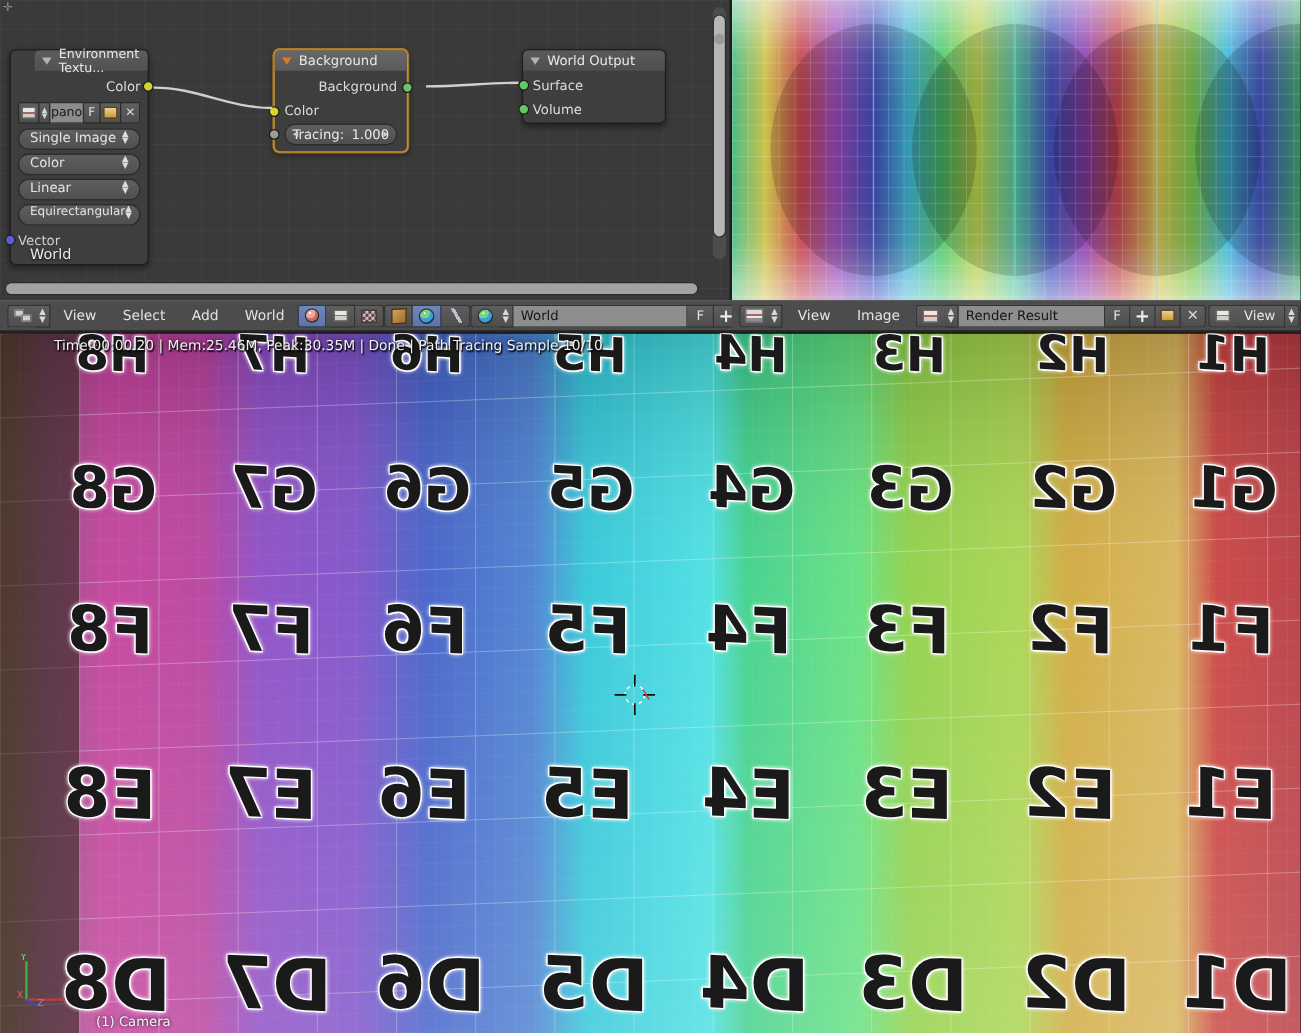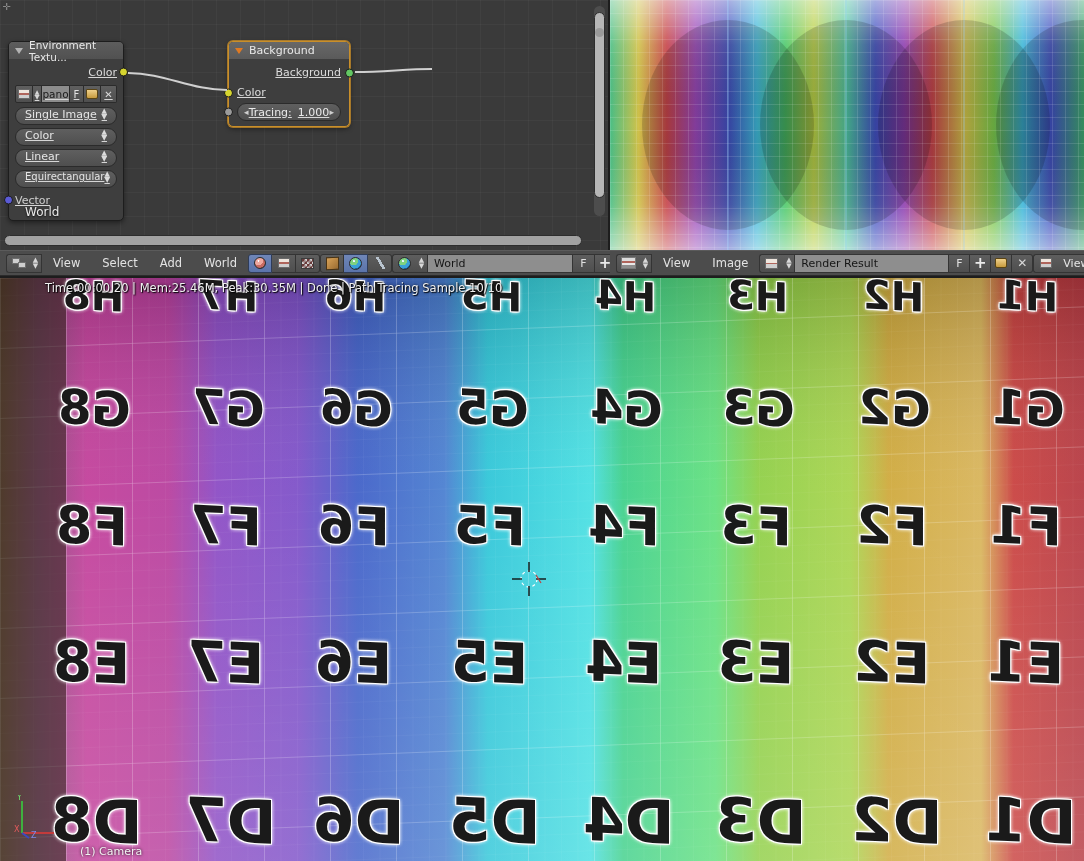--- a/index.html
+++ b/index.html
@@ -69,21 +69,21 @@
       background-image:linear-gradient(to right,rgba(255,255,255,.030) 1px,transparent 1px),
                        linear-gradient(to bottom,rgba(255,255,255,.030) 1px,transparent 1px);
       background-size:24px 24px;}
   .node{position:absolute;background:#3e3e3e;border:1px solid #1d1d1d;border-radius:5px;
       box-shadow:0 2px 5px rgba(0,0,0,.45);box-sizing:border-box;}
   .node .nhdr{height:17px;border-radius:4px 4px 0 0;display:flex;align-items:center;
       padding:0 6px;font-size:11px;color:#e8e8e8;box-sizing:border-box;}
   .node .tri{width:0;height:0;border-left:4.5px solid transparent;border-right:4.5px solid transparent;
       border-top:6px solid rgba(255,255,255,.55);margin-right:6px;}
   .node.sel{border-color:#c98f2a;box-shadow:0 0 0 1px rgba(230,160,40,.65),0 2px 5px rgba(0,0,0,.45);}
-  .nbody{padding:3px 6px 6px 6px;text-decoration:underline;}
+  .nbody{padding:3px 6px 6px 6px;}
   .sockrow{position:relative;height:20px;display:flex;align-items:center;font-size:11px;color:#dcdcdc;}
   .sockrow.right{justify-content:flex-end;}
   .sock{position:absolute;width:9px;height:9px;border-radius:50%;border:1px solid #1b1b1b;
       box-sizing:border-box;top:50%;transform:translateY(-50%);}
   .sock.in{left:-11px;}
   .sock.out{right:-11px;}
   .s-yellow{background:#d6d52f;}
   .s-green{background:#63c763;}
   .s-grey{background:#9b9b9b;}
   .s-blue{background:#5b5bd6;}
@@ -126,21 +126,21 @@
 </style>
 </head>
 <body>
 
 <div id="app">
 
   <div id="nodeeditor">
     <div class="grid"></div>
 
     <div class="node" style="left:8px;top:41px;width:116px;height:180px;">
-      <div class="nhdr" style="background:linear-gradient(#5d5d5d,#515151);">
+      <div class="nhdr" style="background:linear-gradient(#5d5d5d,#515151);margin-left:20px;">
         <span class="tri"></span>
         <span style="font-size:10.5px">Environment Textu...</span>
       </div>
       <div class="nbody" style="padding:2px 6px 4px 6px;">
         <div class="sockrow right" style="height:22px;">
           <span class="sock out s-yellow"></span>
           <span>Color</span>
         </div>
 
         <div class="imgrow">
@@ -179,21 +179,21 @@
         <div class="sockrow" style="height:18px;">
           <span class="sock in s-blue"></span>
           <span style="color:#cfcfcf">Vector</span>
         </div>
       </div>
     </div>
 
     <div style="position:absolute;left:25px;top:205px;font-size:12px;color:#e9e9e9;
                 text-shadow:0 1px 2px rgba(0,0,0,.8);">World</div>
 
-    <div class="node sel" style="left:228px;top:41px;width:122px;height:86px;">
+    <div class="node sel" style="left:228px;top:41px;width:112px;height:86px;">
       <div class="nhdr" style="background:linear-gradient(#686868,#5a5a5a);">
         <span style="width:0;height:0;border-left:4.5px solid transparent;border-right:4.5px solid transparent;
                      border-top:6px solid #e07a22;margin-right:6px;display:inline-block;"></span>
         <span>Background</span>
       </div>
       <div class="nbody" style="padding:3px 8px 6px 8px;">
         <div class="sockrow right" style="height:21px;">
           <span class="sock out s-green" style="right:-13px;"></span>
           <span>Background</span>
         </div>
@@ -207,20 +207,36 @@
             <span class="l">◂</span>
             <span>Tracing:</span>
             <span style="width:6px"></span>
             <span>1.000</span>
             <span class="r">▸</span>
           </div>
         </div>
       </div>
     </div>
 
+    <div class="node" style="left:435px;top:41px;width:120px;height:62px;">
+      <div class="nhdr" style="background:linear-gradient(#5a5a5a,#4e4e4e);">
+        <span class="tri"></span>
+        <span>World Output</span>
+      </div>
+      <div class="nbody" style="padding:2px 8px;">
+        <div class="sockrow" style="height:20px;">
+          <span class="sock in s-green" style="left:-12px;"></span>
+          <span>Surface</span>
+        </div>
+        <div class="sockrow" style="height:20px;">
+          <span class="sock in s-green" style="left:-12px;"></span>
+          <span>Volume</span>
+        </div>
+      </div>
+    </div>
 
     <svg style="position:absolute;left:0;top:0;width:608px;height:250px;pointer-events:none;">
       <path d="M128,73 C165,73 190,90 227,90" stroke="#d0d0d0" stroke-width="2" fill="none"></path>
       <path d="M355,72 C385,72 405,69 432,69" stroke="#d0d0d0" stroke-width="2" fill="none"></path>
     </svg>
 
     <div class="node-scrollbar-v">
       <div style="position:absolute;left:0;top:6px;width:11px;height:186px;background:#b6b6b6;border-radius:6px;border:1px solid #2e2e2e;box-sizing:border-box;"></div>
       <div style="position:absolute;left:1px;top:22px;width:9px;height:9px;border-radius:50%;background:#9a9a9a;"></div>
     </div>
@@ -372,21 +388,21 @@
 
     <div style="width:8px"></div>
     <div class="idblock">
       <div class="idicon">
           <span class="ico-img" style="width:13px;height:11px;"></span>
         </div>
       <div class="idspin">
           <span>▲</span>
           <span>▼</span>
         </div>
-      <div class="field" style="width:154px;border-radius:0;border-left:0;">Render Result</div>
+      <div class="field" style="width:122px;border-radius:0;border-left:0;">Render Result</div>
       <div class="btn" style="width:21px;border-radius:0;border-left:0;">F</div>
       <div class="btn" style="width:21px;border-radius:0;border-left:0;">
           <span class="plusico">+</span>
         </div>
       <div class="btn" style="width:21px;border-radius:0;border-left:0;">
           <span class="folder" style="width:12px;height:10px;"></span>
         </div>
       <div class="btn" style="width:21px;border-radius:0 3px 3px 0;border-left:0;">
           <span class="xico">✕</span>
         </div>

